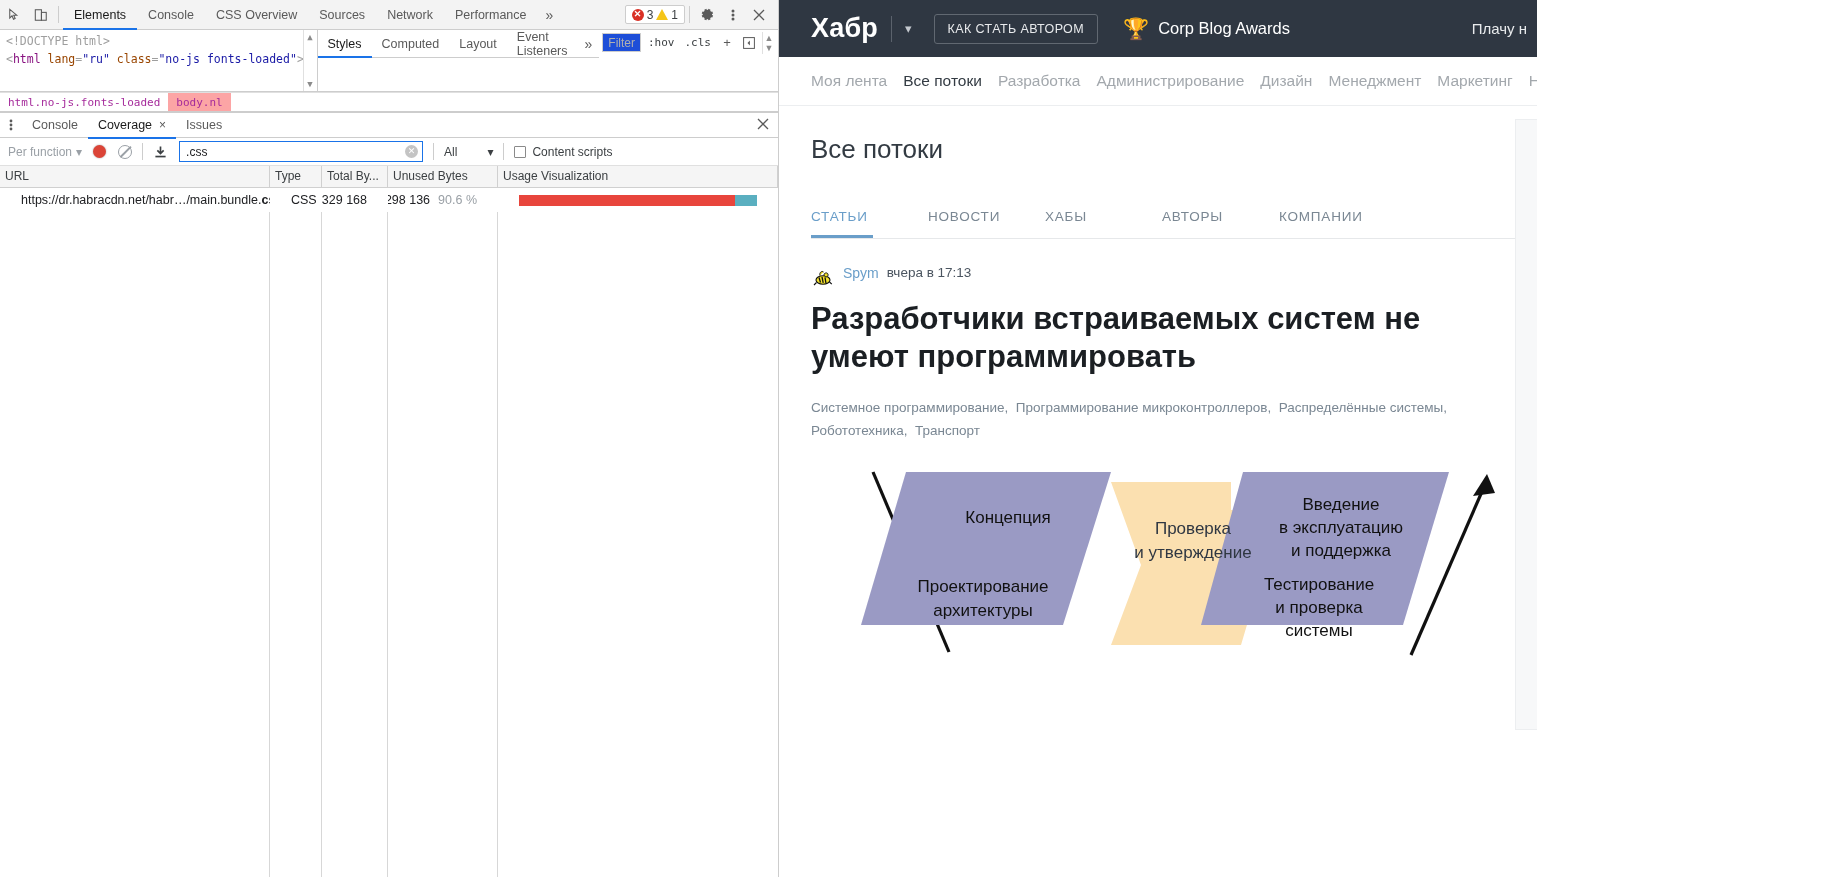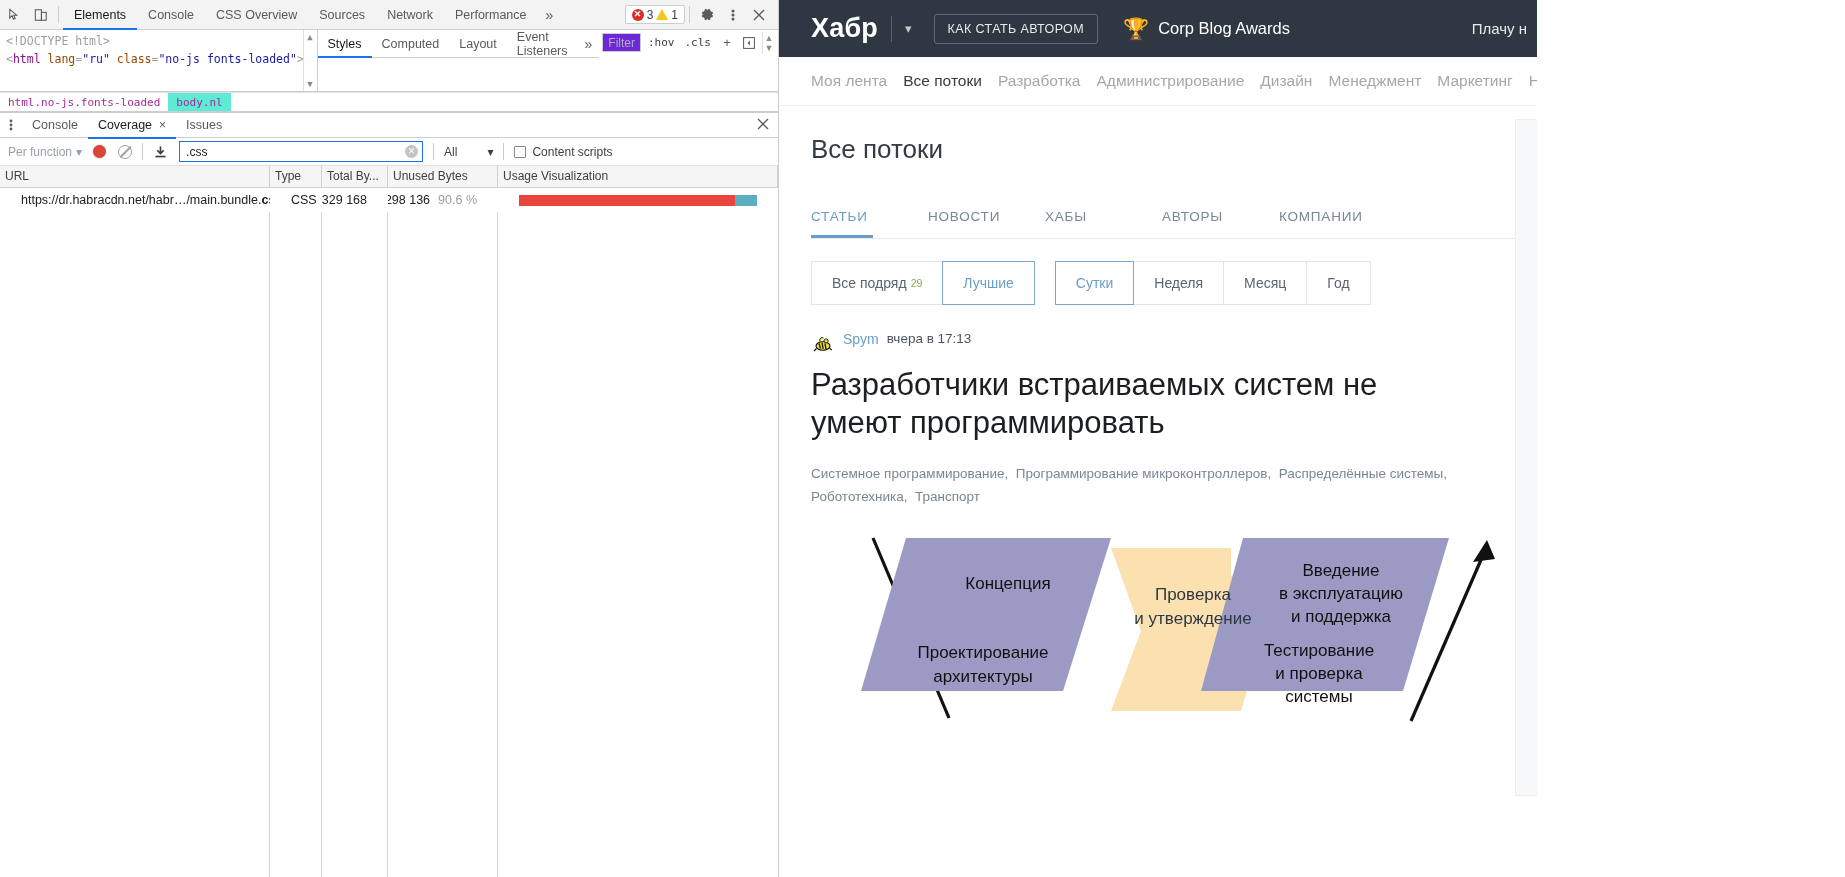--- a/index.html
+++ b/index.html
@@ -76,36 +76,36 @@
     display:flex;flex-direction:column;align-items:center;justify-content:space-between;
     padding:2px 0; color:#8b8b8b; font-size:9px;
   }
   .styles-pane { flex:1; display:flex;flex-direction:row; }
   .styles-tabs { display:flex; align-items:center; height:28px; border-bottom:1px solid #cdcdcd;}
   .st-tab { padding:0 10px;height:28px;display:flex;align-items:center;color:#5a5a5a;font-size:12.5px;}
   .st-tab.active{ color:#1a1a1a; box-shadow: inset 0 -2px 0 #1a73e8; }
   .st-more{ padding:0 7px;color:#5a5a5a;font-size:14px;}
   .styles-filterrow { display:flex;align-items:center;height:25px;padding:0 3px;gap:4px; }
   .filter-inp {
-    flex:1; height:19px; border:1px solid #cdcdcd;background:#6d28d9;
+    flex:1; height:19px; border:1px solid #cdcdcd;background:#1d4ed8;
     padding:0 5px; font-size:12px; color:#b0b0b0;
     display:flex;align-items:center;
   }
   .hovcls { font-family:"DejaVu Sans Mono","Liberation Mono",monospace;font-size:11px;color:#3c4043;padding:0 3px;}
   .mini-icon { width:18px;height:18px;display:flex;align-items:center;justify-content:center;color:#5a5a5a;font-size:13px;}
   .styles-scroll { width:13px; border-left:1px solid #e0e0e0;display:flex;flex-direction:column;
       align-items:center;justify-content:space-between;color:#8b8b8b;font-size:9px;padding:1px 0;}
   .crumbs {
     height:19px; display:flex;align-items:center; gap:0;
     border-top:1px solid #e0e0e0;
     font-family:"DejaVu Sans Mono","Liberation Mono",monospace;
     font-size:11px;
   }
   .crumb { padding:0 8px; height:19px;display:flex;align-items:center;color:#a52a9b; }
-  .crumb.sel { background:#5eead4; }
+  .crumb.sel { background:#fca5a5; }
 
   
   .drawer { display:flex;flex-direction:column;flex:1;min-height:0; }
   .drawer-tabs {
     height:27px;display:flex;align-items:center;border-bottom:1px solid #cdcdcd;
     border-top:2px solid #cdcdcd;background:#fff;
   }
   .kebab { width:22px;height:27px;display:flex;align-items:center;justify-content:center;color:#5a5a5a;}
   .dw-tab { padding:0 10px;height:27px;display:flex;align-items:center;gap:7px;color:#5a5a5a;font-size:12.5px;}
   .dw-tab.active{ color:#1a1a1a; box-shadow: inset 0 -2px 0 #1a73e8; }
@@ -204,21 +204,21 @@
   }
   .fbtn.sel { border:1px solid #7fa8cd; color:#6a9ec9; z-index:2; }
   .fbtn .sup { color:#7cb342; font-size:10.5px; vertical-align:super; margin-left:4px;}
 
   .post { margin-top:26px; }
   .post-meta { display:flex;gap:8px; }
   .avatar { width:24px;height:24px; }
   .author { color:#6a9ec9; font-size:14px; }
   .ptime { color:#4b5560; font-size:13.5px; }
   .post-title {
-    font-size:31px; line-height:38px; color:#1b1f23; font-weight:normal;
+    font-size:31px; line-height:38px; color:#1b1f23; font-weight:bold;
     margin:11px 0 0 0; max-width:660px;
   }
   .post-tags { margin-top:20px; font-size:13.5px; color:#7a8793; line-height:23px; max-width:660px;}
 
   .vmodel { position:relative; margin-top:28px; height:260px; width:700px; }
 
   
   .habr-side { width:318px; padding-top:0; display:flex; justify-content:flex-end;}
   .side-card {
     width:272px; background:#f7f8f9; border:1px solid #eceef0; margin-top:13px;
@@ -494,41 +494,20 @@
         <div class="sec-tabs">
           <div class="sec-tab active">СТАТЬИ</div>
           <div class="sec-tab">НОВОСТИ</div>
           <div class="sec-tab">ХАБЫ</div>
           <div class="sec-tab">АВТОРЫ</div>
           <div class="sec-tab">КОМПАНИИ</div>
           <div class="sec-underline"></div>
         </div>
         <div class="sec-rule"></div>
 
-        <div class="filters">
-          <div class="fbtn">
-            <span>Все подряд</span>
-            <span class="sup">29</span>
-          </div>
-          <div class="fbtn sel">
-              <span>Лучшие</span>
-            </div>
-          <div class="fbtn sel" style="margin-left:21px">
-              <span>Сутки</span>
-            </div>
-          <div class="fbtn">
-              <span>Неделя</span>
-            </div>
-          <div class="fbtn">
-              <span>Месяц</span>
-            </div>
-          <div class="fbtn">
-              <span>Год</span>
-            </div>
-        </div>
 
         <div class="post">
           <div class="post-meta">
             <span class="avatar">
               <svg width="24" height="24" viewBox="0 0 24 24">
                 <ellipse cx="12" cy="15" rx="7" ry="4.2" fill="#f2e02a" stroke="#111" stroke-width="1.1"></ellipse>
                 <path d="M8 12.5l1.5 5M11 11.8l1.2 6M14 12.4l.9 5.6" stroke="#111" stroke-width="1.3"></path>
                 <path d="M9 10.5c-1-3 2-5 3.5-3.5" fill="#f2e02a" stroke="#111" stroke-width="1"></path>
                 <path d="M13 9.2c2-2.5 4.5-1 4 1.2-.4 1.8-2.8 2-4-.2z" fill="#f2e02a" stroke="#111" stroke-width="1"></path>
                 <path d="M5.5 17.5L3 20M18.5 17l2.3 2.2" stroke="#111" stroke-width="1.1"></path>

